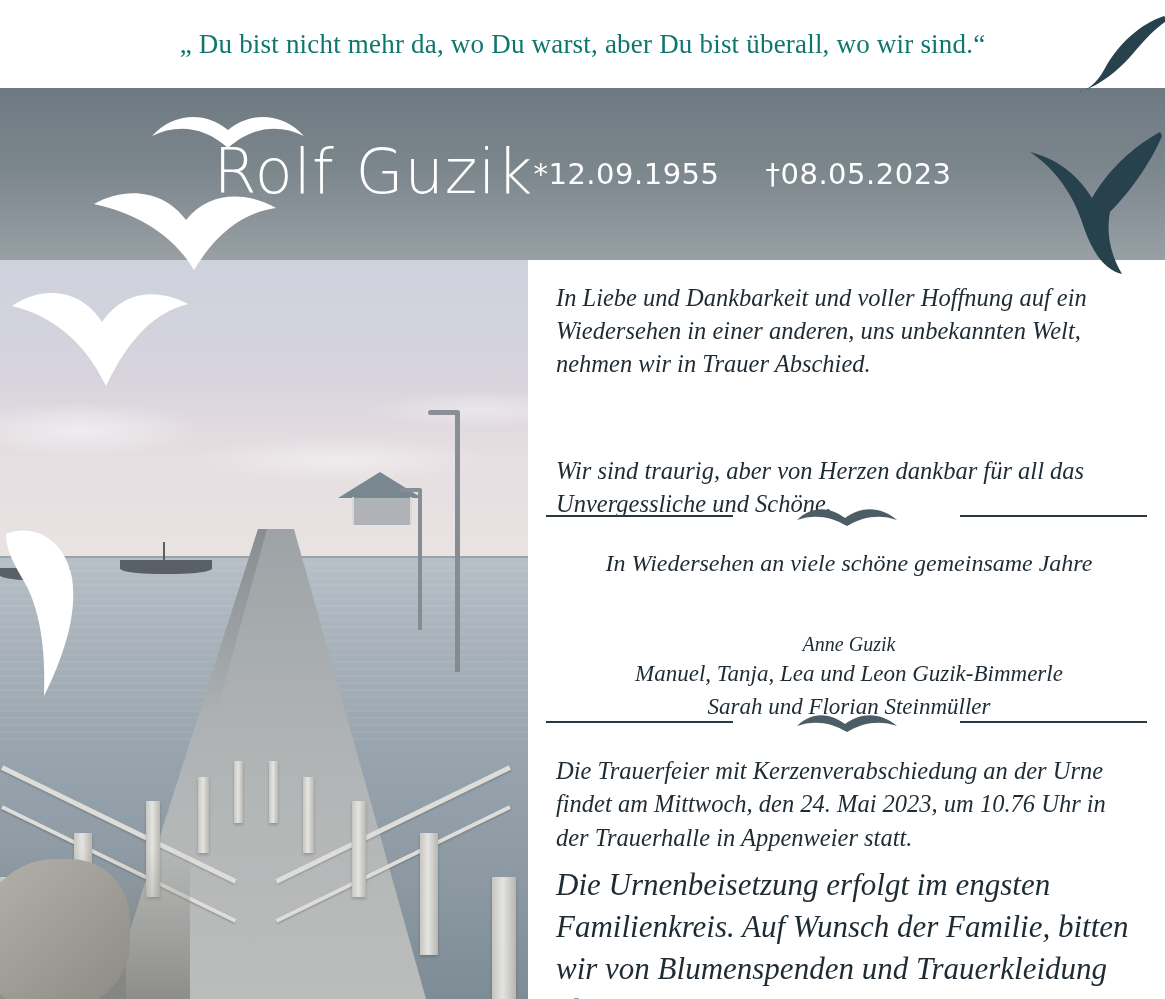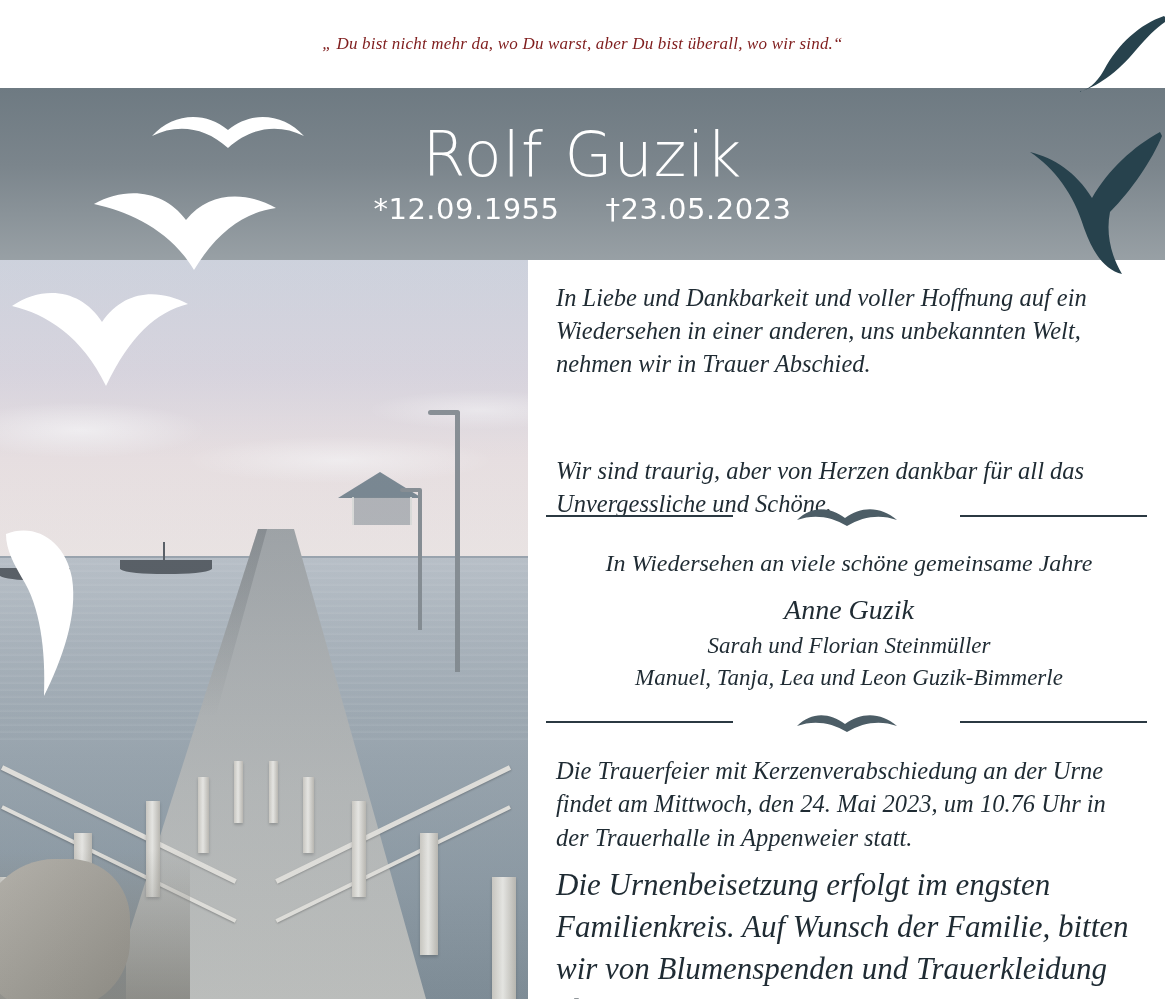--- a/index.html
+++ b/index.html
@@ -29,44 +29,43 @@
     width: 1165px;
     height: 88px;
     background: #ffffff;
     display: flex;
     align-items: center;
     justify-content: center;
     z-index: 6;
   }
   #quote-text {
     font-family: "Liberation Serif", serif;
-    font-style: italic;
-    font-size: 17px;
-    color: #7f1d1d;
+    font-size: 27px;
+    color: #0f766e;
     letter-spacing: 0.2px;
     white-space: nowrap;
   }
 
   
   #header {
     position: absolute;
     left: 0; top: 88px;
     width: 1165px;
     height: 172px;
     background: linear-gradient(180deg, #6e7a82 0%, #7b858c 45%, #98a0a5 100%);
     z-index: 5;
     overflow: hidden;
   }
   #header-inner {
     position: absolute;
     left: 0; top: 0;
     width: 1165px;
     height: 172px;
     display: flex;
-    flex-direction: column;
+    flex-direction: row;
     align-items: center;
     justify-content: center;
   }
   #deceased-name {
     font-family: "DejaVu Sans", sans-serif;
     font-weight: 300;
     font-size: 62px;
     color: #ffffff;
     letter-spacing: 1px;
     line-height: 1.05;
@@ -266,21 +265,21 @@
     text-align: center;
   }
   #family {
     position: absolute;
     left: 28px; top: 330px;
     width: 586px;
     font-size: 23px;
     line-height: 1.42;
     text-align: center;
   }
-  #family .lead { font-size: 28px; }
+  #family .lead { font-size: 20px; margin-top: 40px; }
 
   #ceremony {
     position: absolute;
     left: 28px; top: 494px;
     width: 586px;
     font-size: 24.5px;
     line-height: 1.36;
     text-align: left;
   }
   #notice {
@@ -312,21 +311,21 @@
 
   <div id="quote-band">
     <div id="quote-text">„ Du bist nicht mehr da, wo Du warst, aber Du bist überall, wo wir sind.“</div>
   </div>
 
   <div id="header">
     <div id="header-inner">
       <div id="deceased-name">Rolf Guzik</div>
       <div id="dates-row">
         <span>*12.09.1955</span>
-        <span>†23.05.2023</span>
+        <span>†08.05.2023</span>
       </div>
     </div>
   </div>
 
   <div id="photo">
     <div class="ph-sky"></div>
     <div class="ph-clouds"></div>
     <div class="ph-sea"></div>
     <div class="ph-horizon"></div>
     <div class="ph-sea-sparkle"></div>
@@ -387,22 +386,22 @@
           <path d="M2 16 C16 2, 34 2, 50 14 C66 2, 86 2, 102 16 C86 10, 68 12, 52 22 C36 12, 18 10, 2 16 Z" fill="#4c5d66"></path>
         </svg>
       </div>
       <div class="line right"></div>
     </div>
 
     <div id="remembrance" class="tx">In Wiedersehen an viele schöne gemeinsame Jahre</div>
 
     <div id="family" class="tx">
       <div class="lead">Anne Guzik</div>
+      <div>Manuel, Tanja, Lea und Leon Guzik-Bimmerle</div>
       <div>Sarah und Florian Steinmüller</div>
-      <div>Manuel, Tanja, Lea und Leon Guzik-Bimmerle</div>
     </div>
 
     <div id="divider-2" class="divider">
       <div class="line left"></div>
       <div class="gull">
         <svg viewBox="0 0 104 26" width="104" height="26" aria-hidden="true">
           <path d="M2 16 C16 2, 34 2, 50 14 C66 2, 86 2, 102 16 C86 10, 68 12, 52 22 C36 12, 18 10, 2 16 Z" fill="#4c5d66"></path>
         </svg>
       </div>
       <div class="line right"></div>

